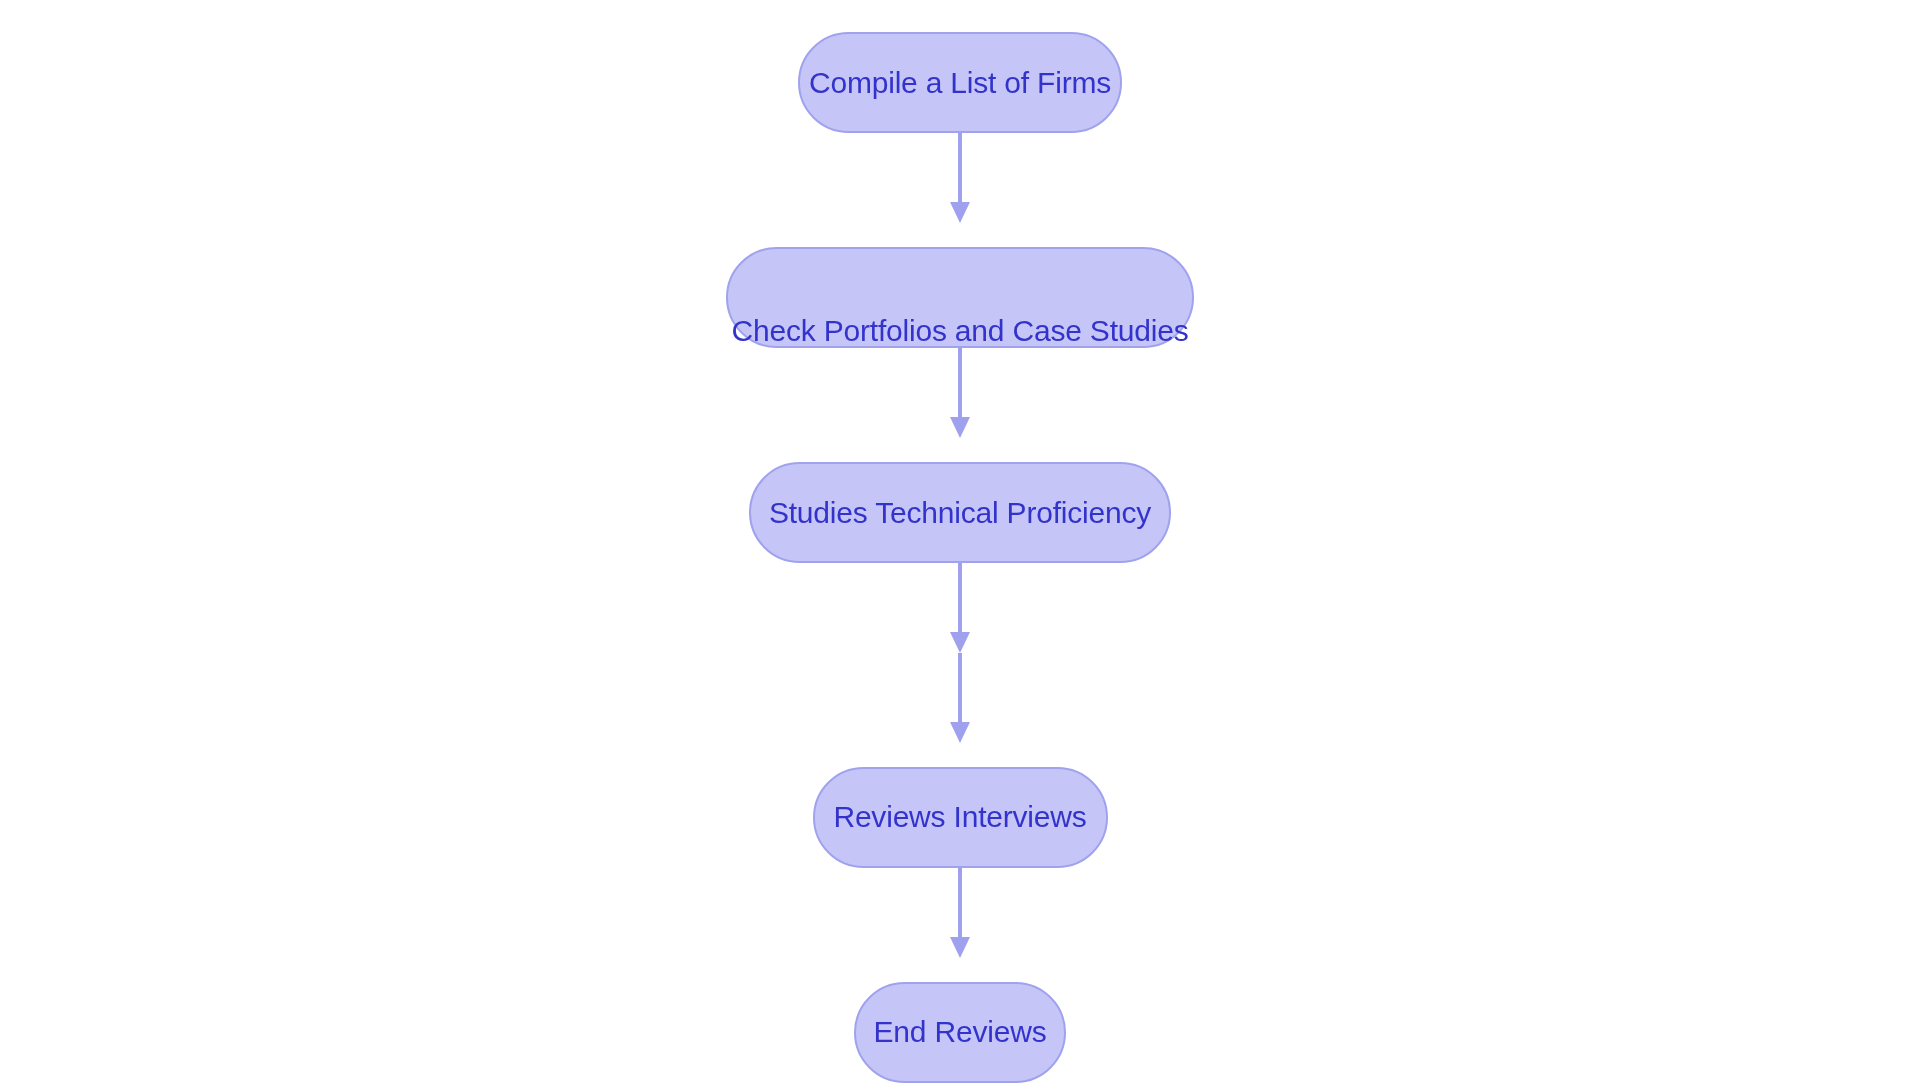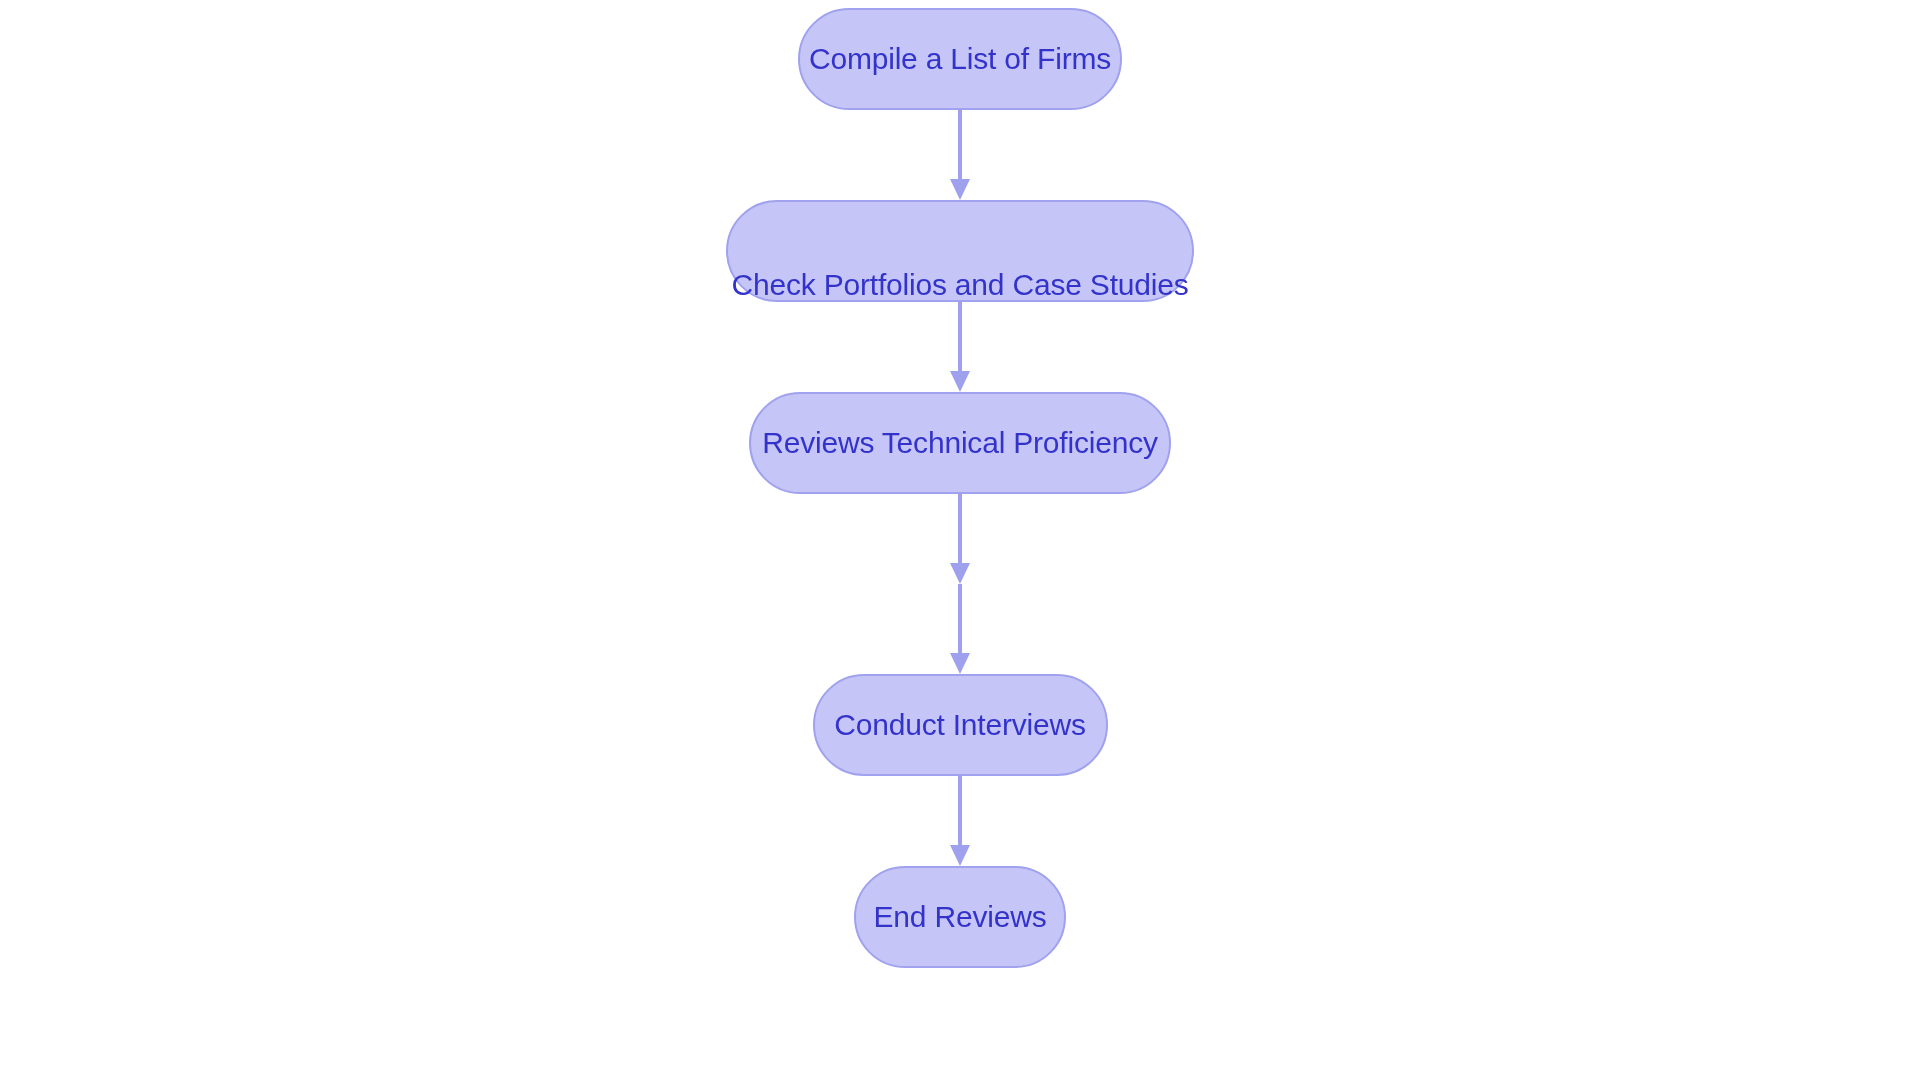--- a/index.html
+++ b/index.html
@@ -25,20 +25,21 @@
   .node {
     box-sizing: border-box;
     height: 102px;
     border: 2px solid #a0a2ee;
     background: #c5c6f7;
     border-radius: 51px;
     display: flex;
     align-items: center;
     justify-content: center;
     padding: 0 34px;
+    margin-top: 24px;
   }
   .node-label {
     color: #3333cc;
     font-size: 30px;
     line-height: 1;
     letter-spacing: -0.2px;
     white-space: nowrap;
     font-family: "Liberation Sans", sans-serif;
   }
   .connector {
@@ -95,36 +96,36 @@
   <div class="node n2">
     <span class="node-label">Check Portfolios and Case Studies</span>
   </div>
 
   <div class="connector">
     <div class="shaft"></div>
     <div class="head"></div>
   </div>
 
   <div class="node n3">
-    <span class="node-label">Reviews Technical Proficiency</span>
+    <span class="node-label">Studies Technical Proficiency</span>
   </div>
 
   <div class="connector">
     <div class="shaft"></div>
     <div class="head"></div>
   </div>
 
 
   <div class="connector">
     <div class="shaft"></div>
     <div class="head"></div>
   </div>
 
   <div class="node n5">
-    <span class="node-label">Conduct Interviews</span>
+    <span class="node-label">Reviews Interviews</span>
   </div>
 
   <div class="connector">
     <div class="shaft"></div>
     <div class="head"></div>
   </div>
 
   <div class="node n6">
     <span class="node-label">End Reviews</span>
   </div>

